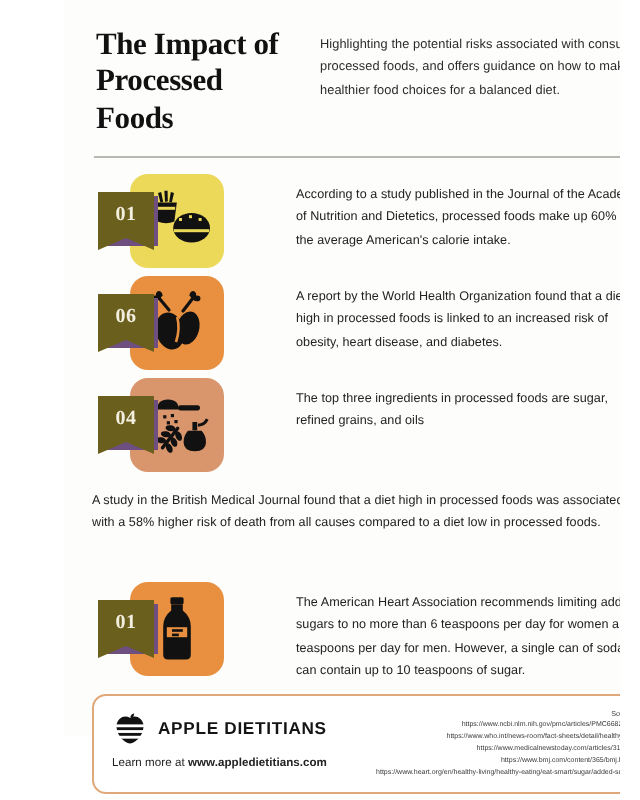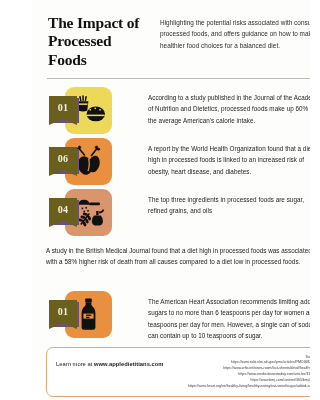--- a/index.html
+++ b/index.html
@@ -306,20 +306,32 @@
           <span class="tagnum">01</span>
         </div>
       </div>
       <div class="rowtext">The American Heart Association recommends limiting added sugars to no more than 6 teaspoons per day for women and 9 teaspoons per day for men. However, a single can of soda can contain up to 10 teaspoons of sugar.</div>
     </div>
 
   </div>
 
   <div class="footer">
     <div class="brandcol">
+      <div class="brandrow">
+        <svg width="18" height="18" viewBox="0 0 24 24">
+          <g fill="#111111">
+            <path d="M12.2 4.4 q0.6 -1.8 2.6 -2.2 q0.2 1.9 -1.6 2.9 Z"></path>
+            <path d="M12 5.2 q4.0 -2.0 7.0 0.8 q3.0 2.8 1.6 7.6 q-1.4 4.8 -5.2 7.4 q-2.0 1.4 -3.4 1.4 q-1.4 0 -3.4 -1.4 q-3.8 -2.6 -5.2 -7.4 q-1.4 -4.8 1.6 -7.6 q3.0 -2.8 7.0 -0.8 Z"></path>
+            <rect x="2.0" y="9.6" width="20.0" height="1.9" fill="#ffffff"></rect>
+            <rect x="2.0" y="13.4" width="20.0" height="1.9" fill="#ffffff"></rect>
+            <rect x="2.0" y="17.2" width="20.0" height="1.9" fill="#ffffff"></rect>
+          </g>
+        </svg>
+        <span class="brandname">APPLE DIETITIANS</span>
+      </div>
       <div class="learnmore">
         <span>Learn more at </span><b>www.appledietitians.com</b>
       </div>
     </div>
     <div class="srccol">
       <div class="srclabel">Source:</div>
       <div class="srcurl">https://www.ncbi.nlm.nih.gov/pmc/articles/PMC6682970/</div>
       <div class="srcurl">https://www.who.int/news-room/fact-sheets/detail/healthy-diet</div>
       <div class="srcurl">https://www.medicalnewstoday.com/articles/318630</div>
       <div class="srcurl">https://www.bmj.com/content/365/bmj.l1949</div>

